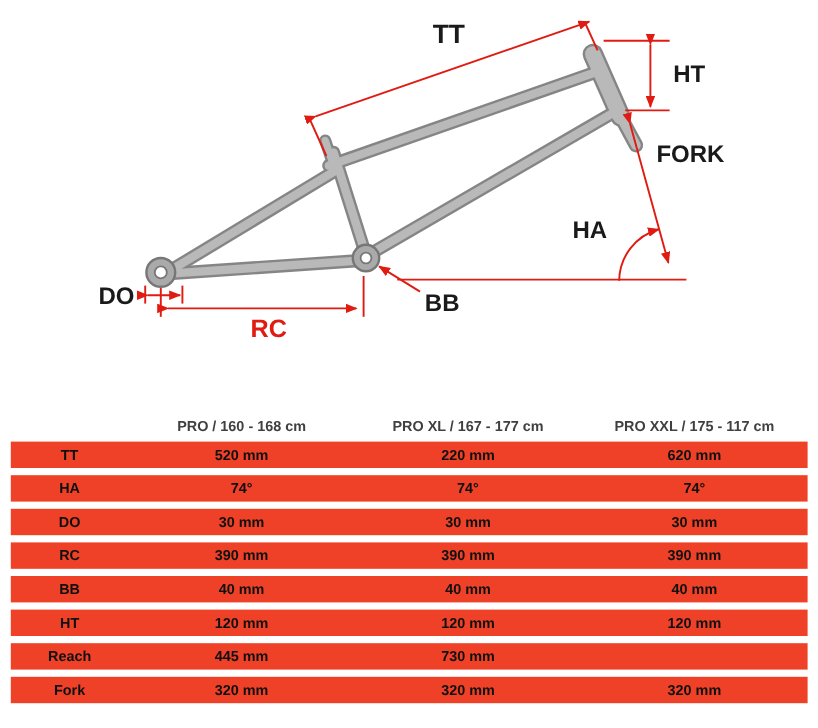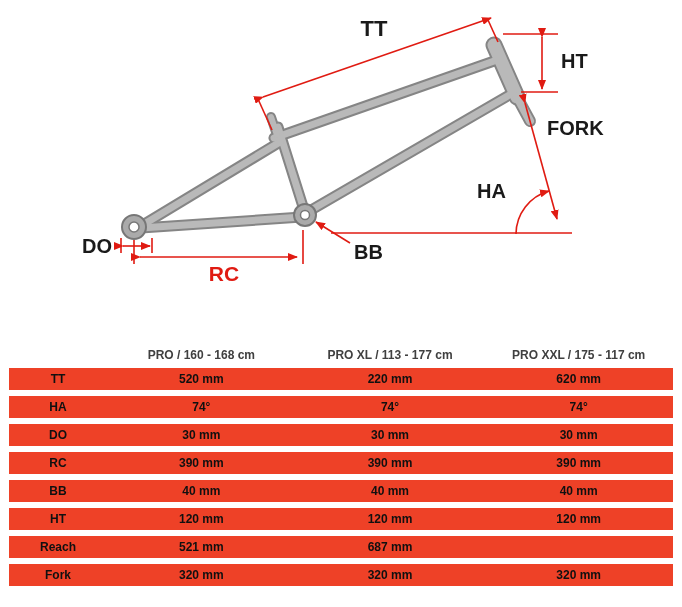--- a/index.html
+++ b/index.html
@@ -98,21 +98,21 @@
   <text x="477" y="198" font-size="20" fill="#1a1a1a">HA</text>
   <text x="354" y="259" font-size="20" fill="#1a1a1a">BB</text>
   <text x="224" y="281" font-size="21" fill="#e01b12" text-anchor="middle">RC</text>
   <text x="82" y="253" font-size="20" fill="#1a1a1a">DO</text>
 </svg>
 
 <div class="geo-table">
   <div class="geo-header">
     <div class="hcell"></div>
     <div class="hcell">PRO / 160 - 168 cm</div>
-    <div class="hcell">PRO XL / 113 - 177 cm</div>
+    <div class="hcell">PRO XL / 167 - 177 cm</div>
     <div class="hcell">PRO XXL / 175 - 117 cm</div>
   </div>
 
   <div class="geo-row">
     <div class="cell">TT</div>
     <div class="cell">520 mm</div>
     <div class="cell">220 mm</div>
     <div class="cell">620 mm</div>
   </div>
   <div class="geo-row">
@@ -140,22 +140,22 @@
     <div class="cell">40 mm</div>
   </div>
   <div class="geo-row">
     <div class="cell">HT</div>
     <div class="cell">120 mm</div>
     <div class="cell">120 mm</div>
     <div class="cell">120 mm</div>
   </div>
   <div class="geo-row">
     <div class="cell">Reach</div>
-    <div class="cell">521 mm</div>
-    <div class="cell">687 mm</div>
+    <div class="cell">445 mm</div>
+    <div class="cell">730 mm</div>
   </div>
   <div class="geo-row">
     <div class="cell">Fork</div>
     <div class="cell">320 mm</div>
     <div class="cell">320 mm</div>
     <div class="cell">320 mm</div>
   </div>
 </div>
 
 </body></html>

